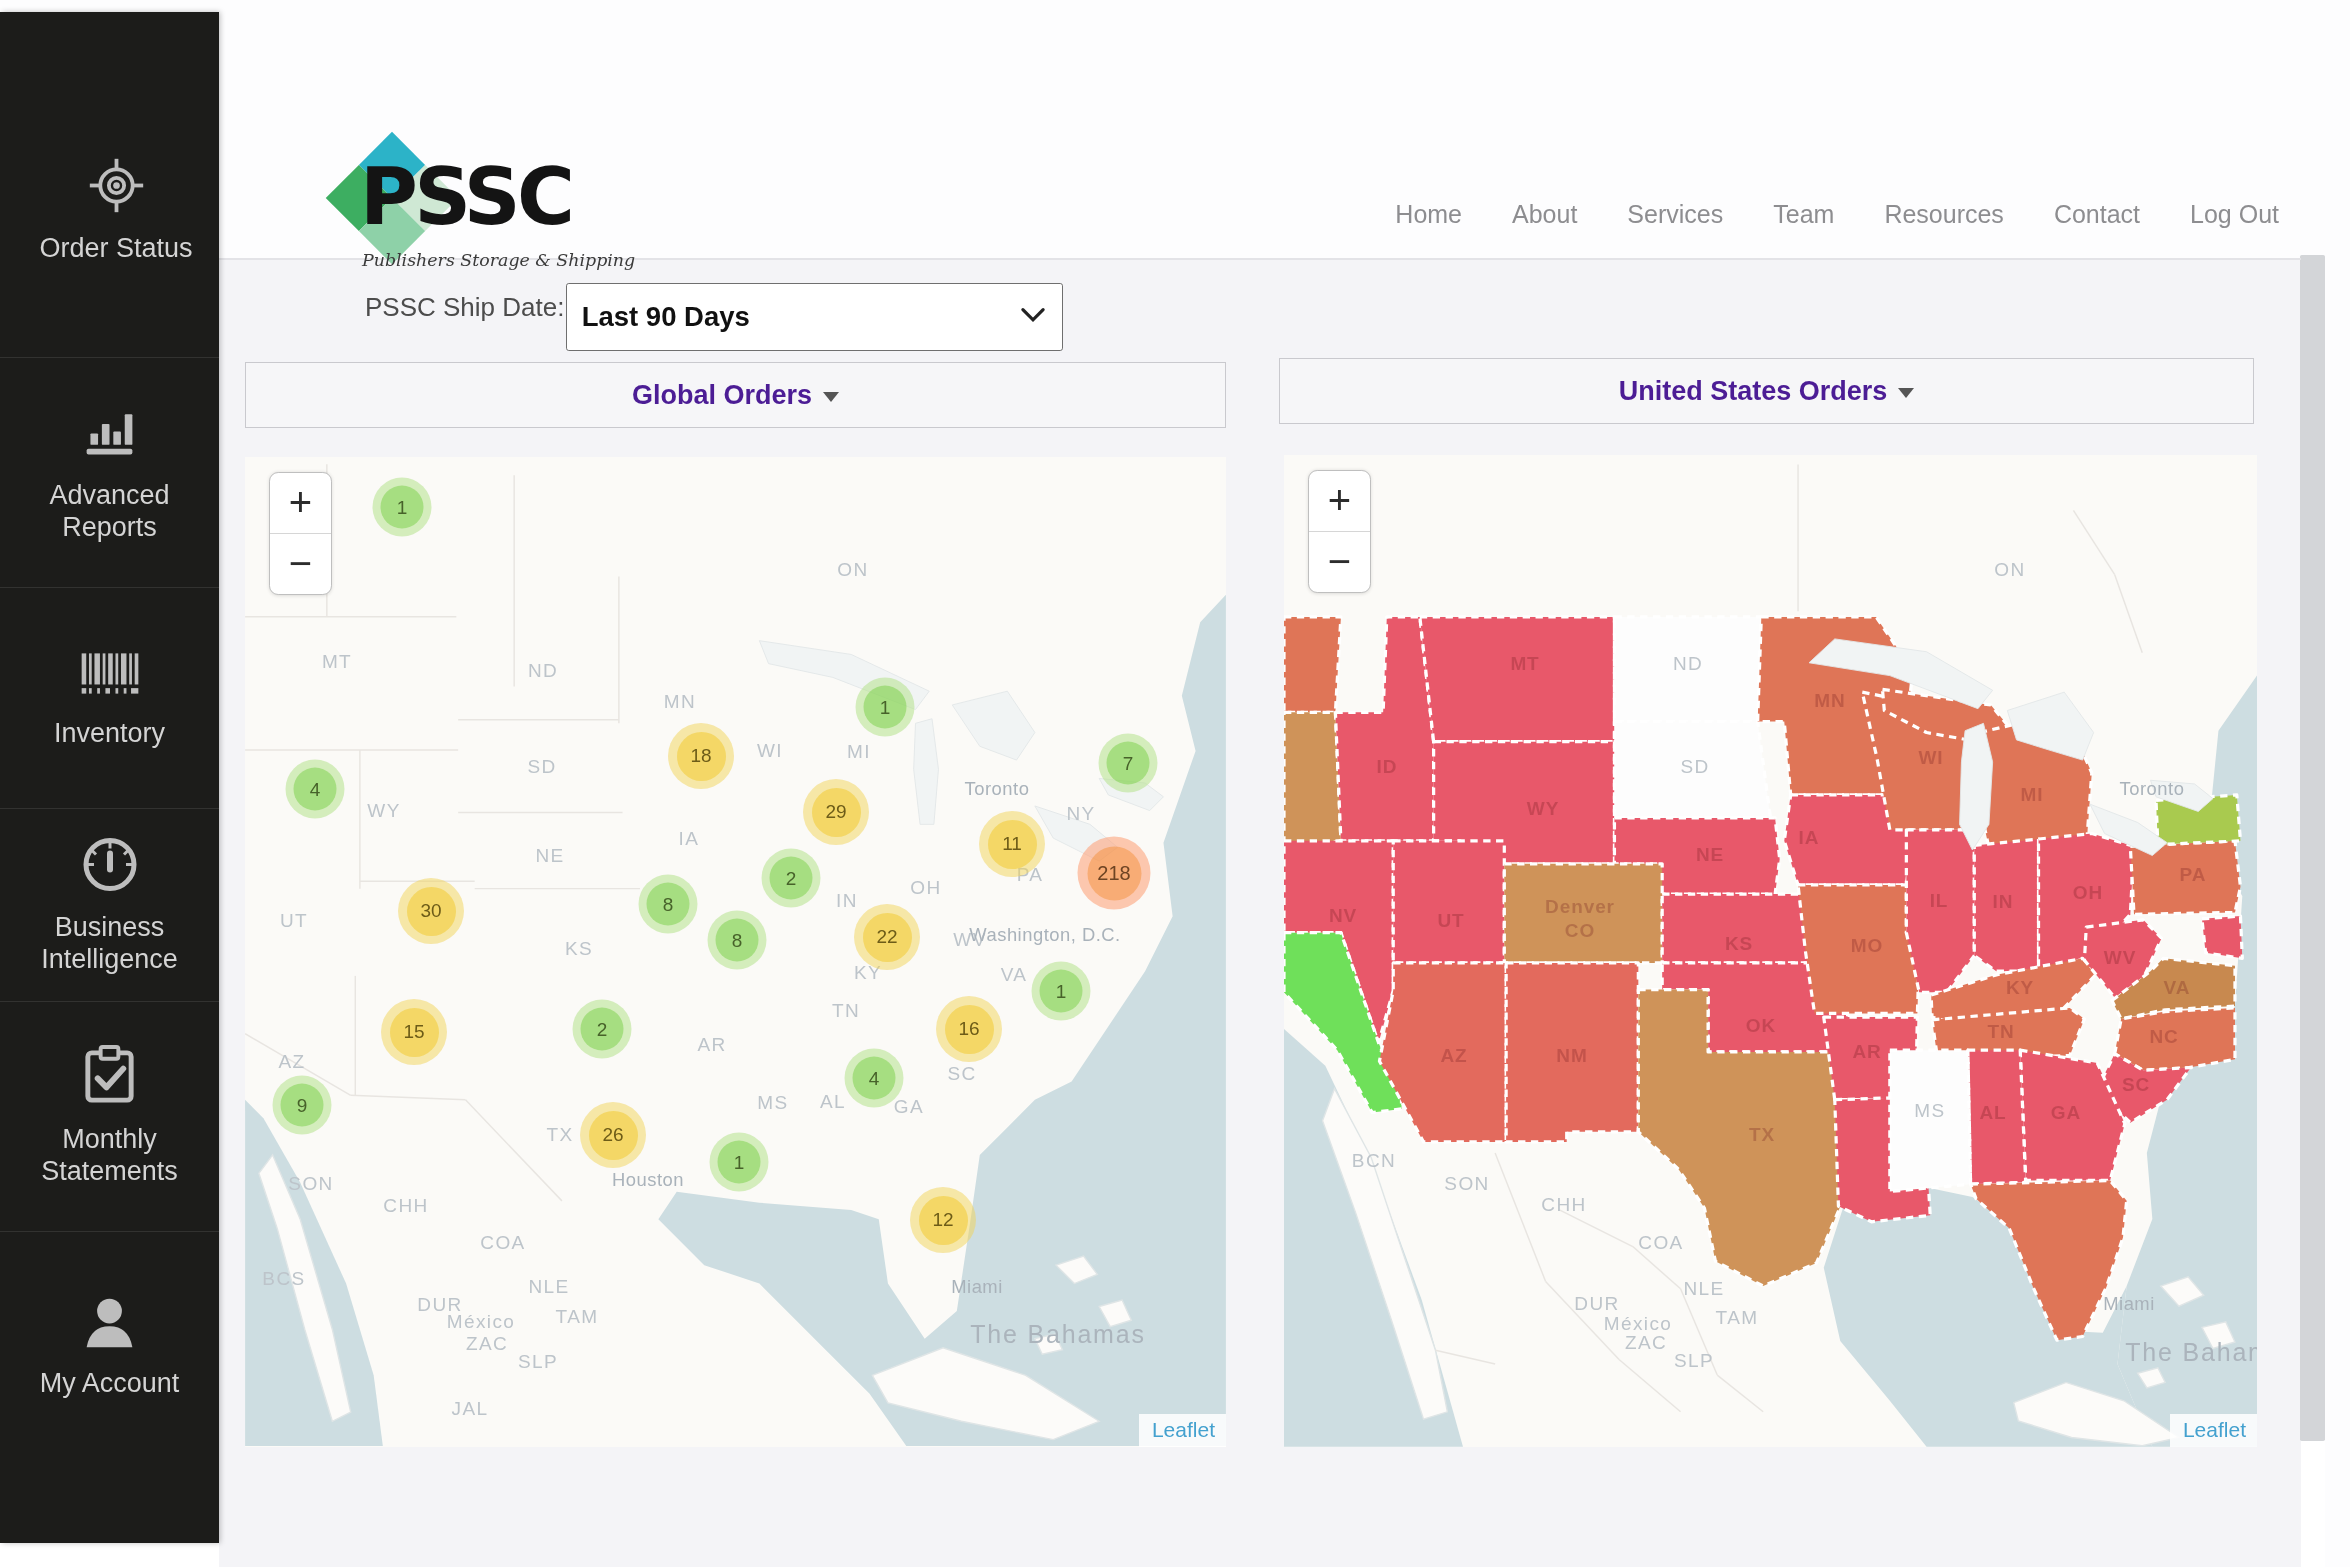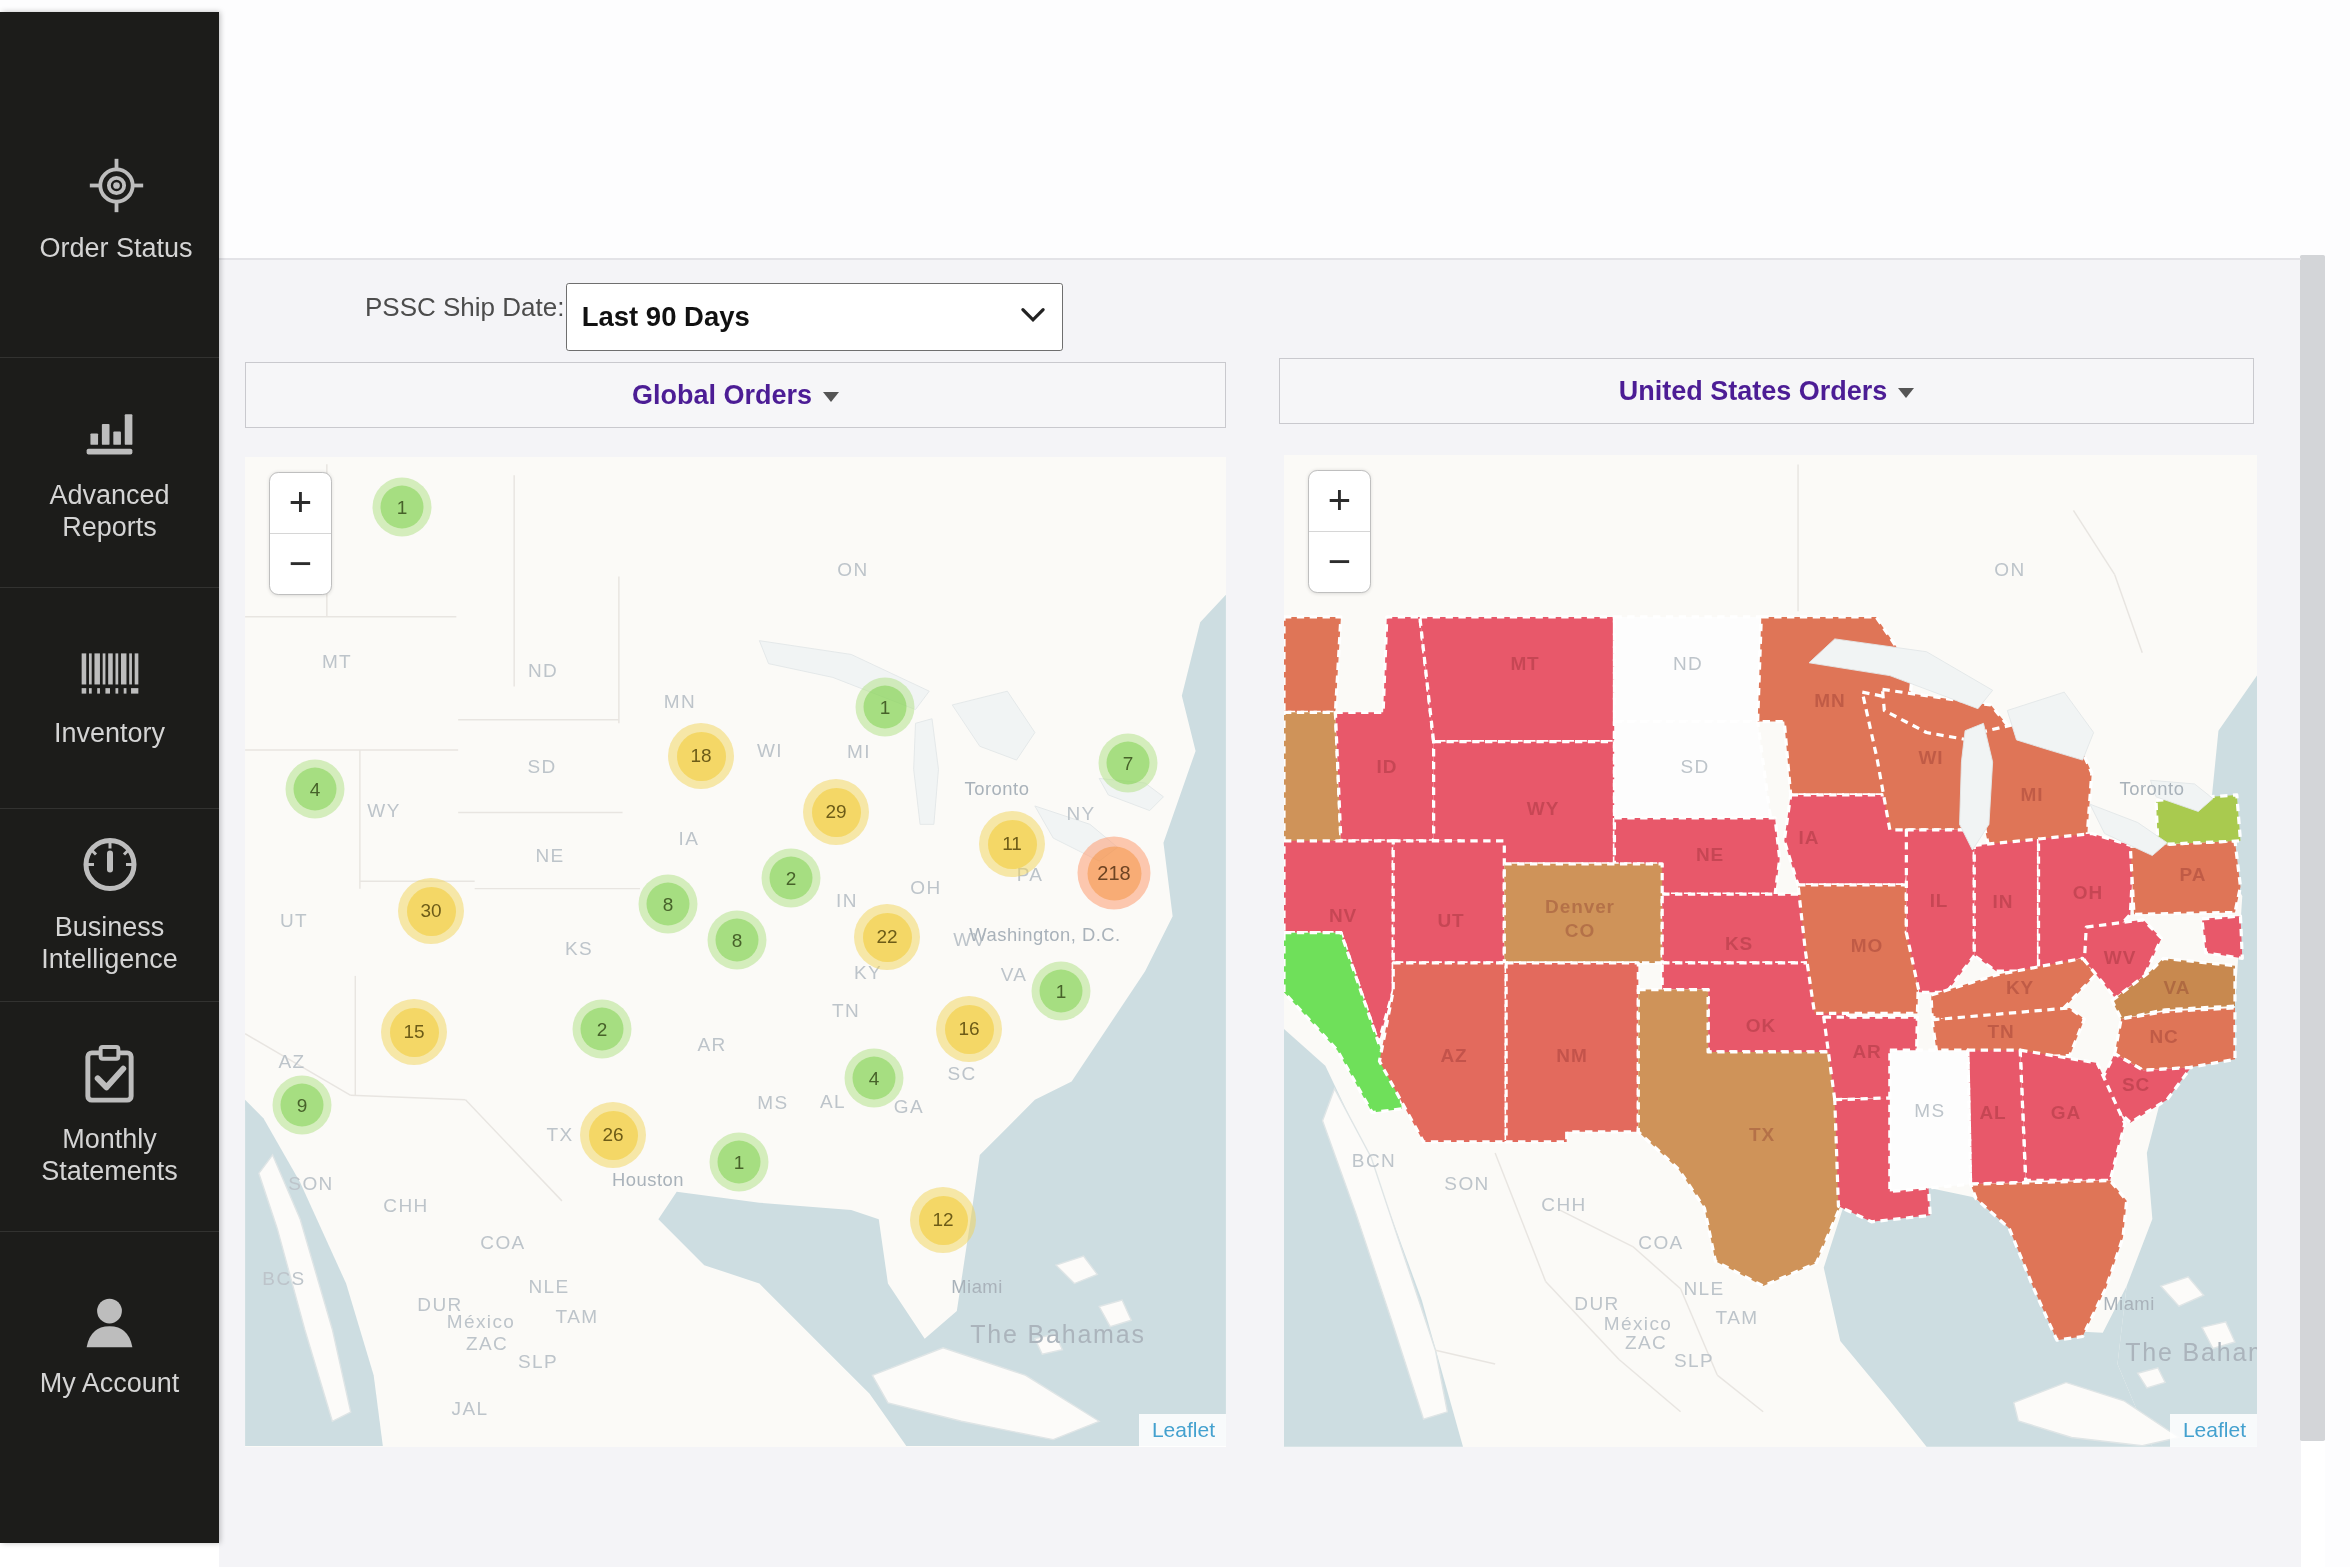--- a/index.html
+++ b/index.html
@@ -153,21 +153,40 @@
       </div>
       <div class="sb-item" style="height: 229px;">
         <span class="sb-icon"><svg width="61" height="57" viewBox="0 0 64 58" fill="#bdbdbd">
             <circle cx="32" cy="18" r="13"></circle>
             <path d="M8 56 Q12 34 32 34 Q52 34 56 56 Z"></path>
           </svg></span>
         <span class="sb-label">My Account</span>
       </div>
     </nav>
 
-
+  <div class="logo">
+    <svg width="138" height="138" viewBox="0 0 100 100">
+      <polygon points="50,2 74,26 50,50 26,26" fill="#2cb3c8"></polygon>
+      <polygon points="26,26 50,50 26,74 2,50" fill="#3dae61"></polygon>
+      <polygon points="74,26 98,50 74,74 50,50" fill="#cfe8d4"></polygon>
+      <polygon points="50,50 74,74 50,98 26,74" fill="#8ed1a8"></polygon>
+    </svg>
+    <div class="pssc-text">PSSC</div>
+    <div class="tagline">Publishers Storage &amp; Shipping</div>
+  </div>
+
+  <div class="nav" id="topnav">
+      <a>Home</a>
+      <a>About</a>
+      <a>Services</a>
+      <a>Team</a>
+      <a>Resources</a>
+      <a>Contact</a>
+      <a>Log Out</a>
+    </div>
 
   <div class="ship-label">PSSC Ship Date:</div>
   <div class="ship-select">
     <span class="val">Last 90 Days</span>
     <span class="chev">
       <svg width="26" height="18.4" viewBox="0 0 28 20">
           <path d="M3 4 L14 15 L25 4" fill="none" stroke="#222" stroke-width="3.5" stroke-linecap="round"></path>
         </svg>
     </span>
   </div>

